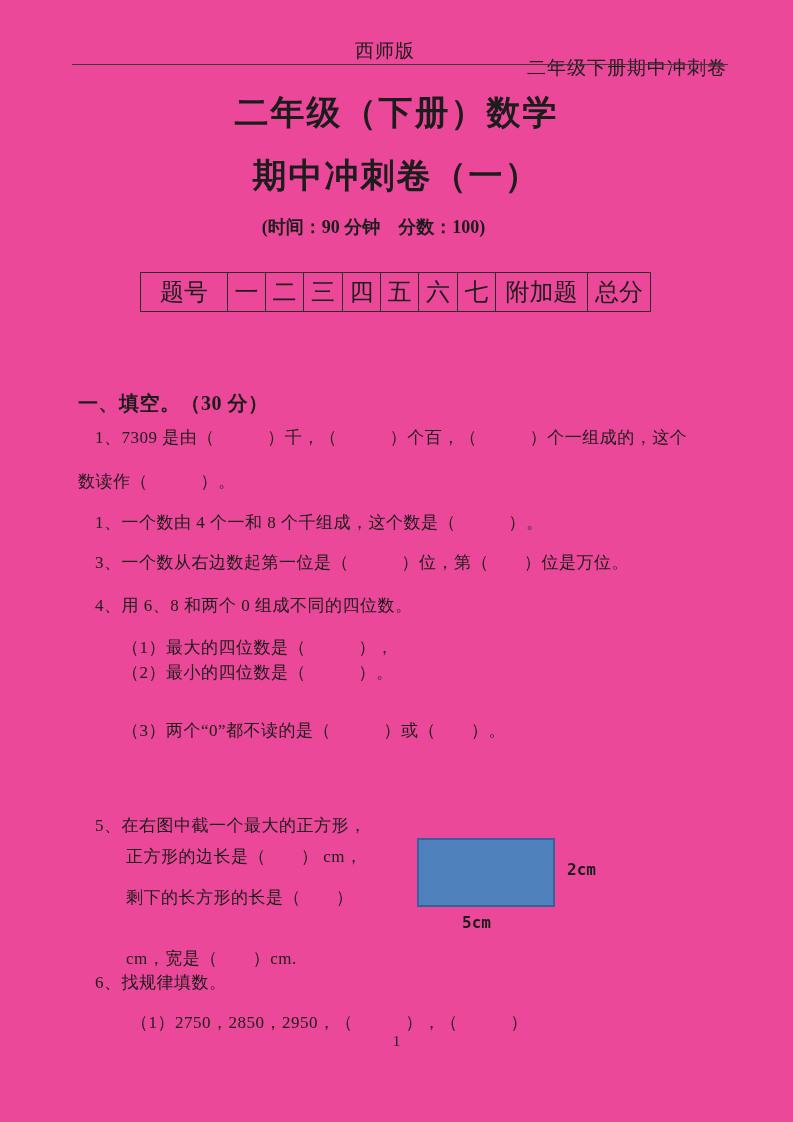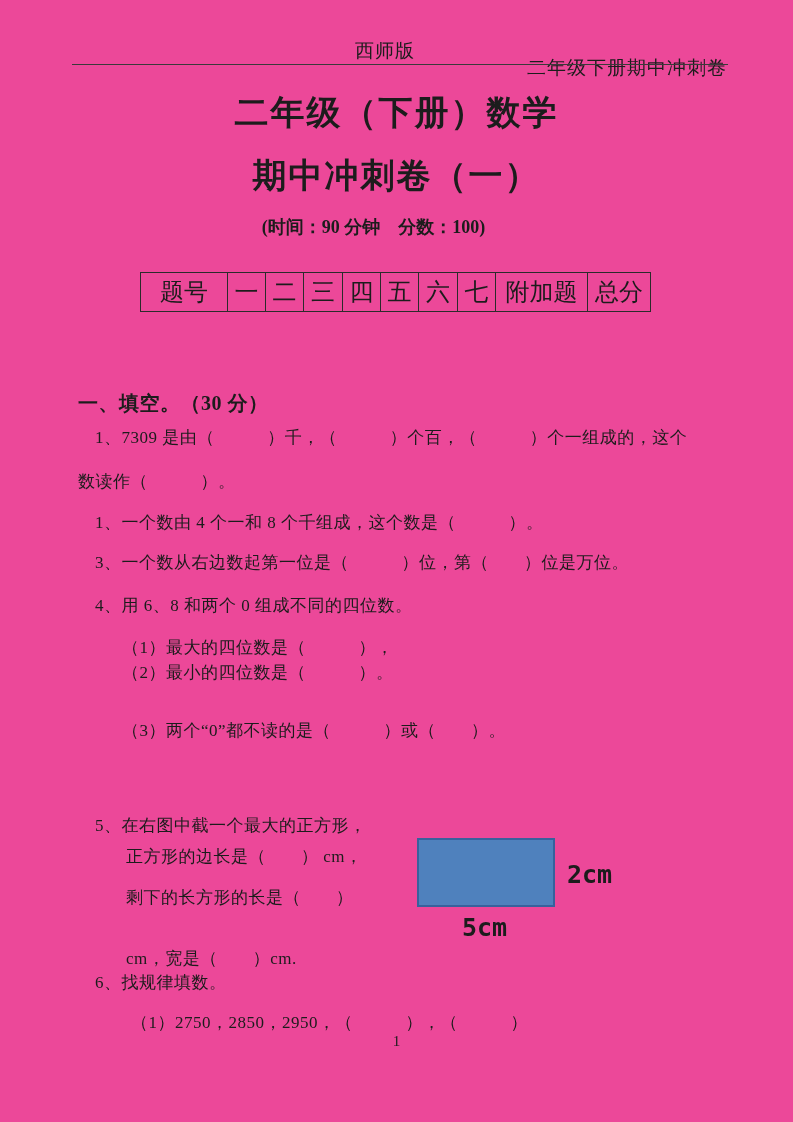--- a/index.html
+++ b/index.html
@@ -46,21 +46,21 @@
   .sec-heading { font-size: 20px; font-weight: bold; letter-spacing: 0.5px; }
   .q { font-size: 17px; letter-spacing: 0.5px; }
   .rect-fig {
     position: absolute;
     left: 417px; top: 838px;
     width: 138px; height: 69px;
     box-sizing: border-box;
     border: 2.5px solid #38619c;
     background: #4f81bd;
   }
-  .fig-label { font-size: 25px; font-family: "DejaVu Sans Mono", "Liberation Mono", monospace; font-weight: bold; }
+  .fig-label { font-size: 16px; font-family: "DejaVu Sans Mono", "Liberation Mono", monospace; font-weight: bold; }
   .page-num { left: 0; width: 793px; text-align: center; font-size: 15px; }
 </style>
 </head>
 <body>
 
 <div class="page">
 
   <div class="abs hdr" style="left:355px; top:38px;">西师版</div>
   <div class="abs hdr" style="left:420px; top:55px; width:307px; text-align:right;">二年级下册期中冲刺卷</div>
   <div class="hdr-rule"></div>

